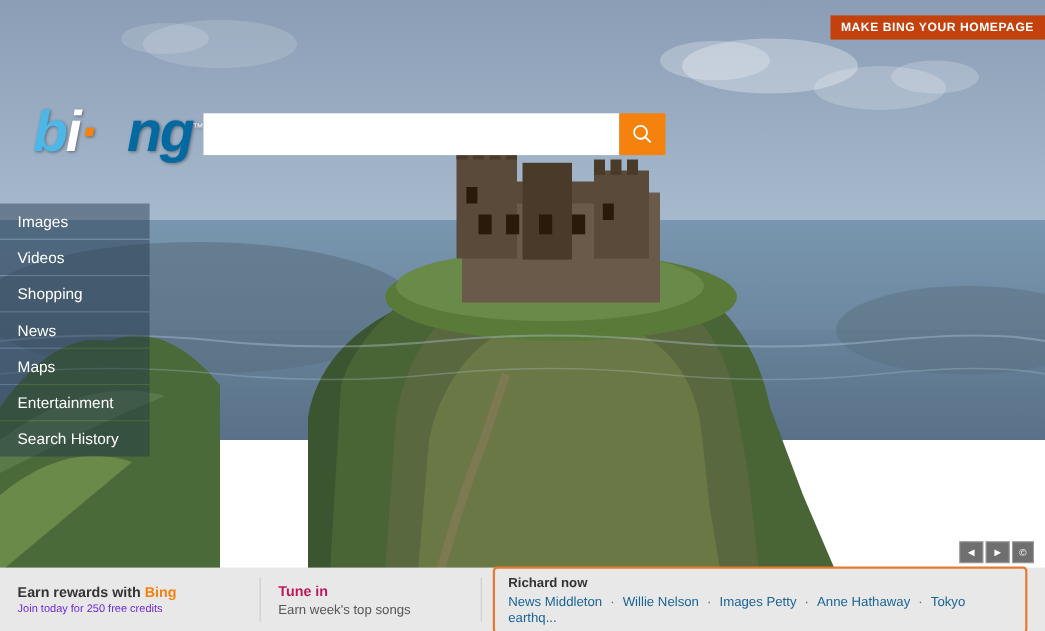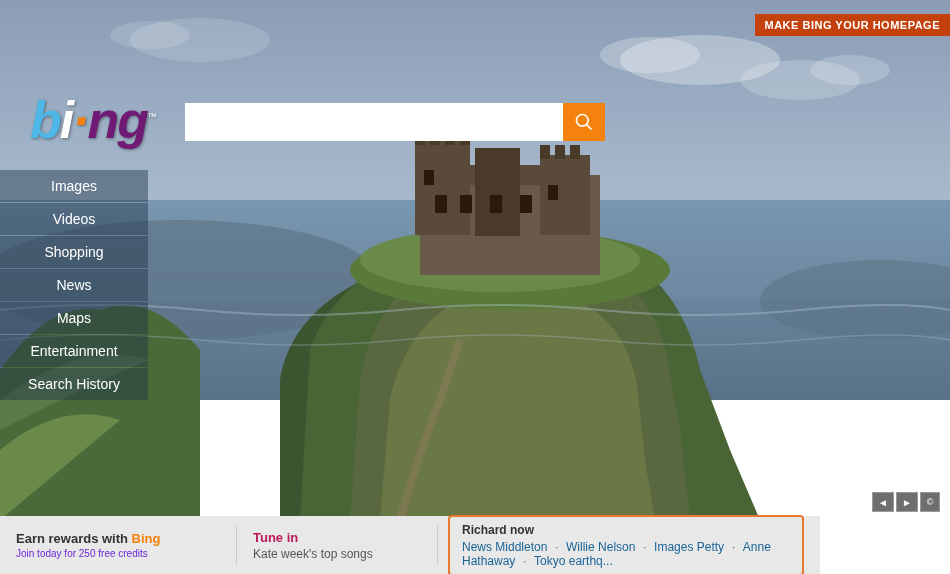--- a/index.html
+++ b/index.html
@@ -107,25 +107,24 @@
 
     .search-icon-svg {
       width: 20px;
       height: 20px;
       fill: white;
     }
 
     
     .left-nav {
       position: absolute;
-      top: 170px;
+      top: 185px;
       left: 0;
-      width: 148px;
-      z-index: 10;
-      text-align: center;
+      width: 136px;
+      z-index: 10;
     }
 
     .nav-item {
       display: block;
       padding: 8px 16px;
       color: white;
       font-size: 14px;
       text-decoration: none;
       cursor: pointer;
       background: rgba(30, 50, 70, 0.45);
@@ -166,21 +165,21 @@
       display: flex;
       align-items: center;
       justify-content: center;
     }
 
     
     .footer {
       position: absolute;
       bottom: 0;
       left: 0;
-      width: 820px;
+      width: 950px;
       height: 58px;
       background: #e8e8e8;
       z-index: 10;
       display: flex;
       align-items: center;
       padding: 0 16px;
       gap: 0;
     }
 
     .footer-section {
@@ -355,21 +354,21 @@
   <path d="M400,520 Q420,450 440,400 Q450,370 460,340" stroke="#8a7a5a" stroke-width="8" fill="none" opacity="0.6"></path>
 
   <path d="M0,310 Q100,300 200,310 Q300,320 400,310 Q500,300 600,310 Q700,320 800,310 Q900,300 950,310" stroke="rgba(180,200,220,0.4)" stroke-width="2" fill="none"></path>
   <path d="M0,340 Q100,330 200,340 Q300,350 400,340 Q500,330 600,340 Q700,350 800,340 Q900,330 950,340" stroke="rgba(180,200,220,0.3)" stroke-width="1.5" fill="none"></path>
 </svg>
 
 <div class="make-homepage-btn">MAKE BING YOUR HOMEPAGE</div>
 
 <div class="logo-area">
   <span class="bing-logo">
-    <span style="color:#4db8e8;">b</span><span style="color:white;">i</span><span style="color:#f5820d;">·</span><span style="color:#701a75;">ng</span><span class="bing-tm">™</span>
+    <span style="color:#4db8e8;">b</span><span style="color:white;">i</span><span style="color:#f5820d;">·</span><span style="color:#0369a1;margin-left:28px;">ng</span><span class="bing-tm">™</span>
   </span>
 </div>
 
 <div class="search-bar">
   <input class="search-input" type="text" placeholder="" style="">
   <button class="search-btn">
     <svg class="search-icon-svg" viewBox="0 0 24 24">
       <path d="M21.7 20.3l-5.4-5.4C17.4 13.5 18 11.8 18 10c0-4.4-3.6-8-8-8S2 5.6 2 10s3.6 8 8 8c1.8 0 3.5-.6 4.9-1.7l5.4 5.4 1.4-1.4zM4 10c0-3.3 2.7-6 6-6s6 2.7 6 6-2.7 6-6 6-6-2.7-6-6z"></path>
     </svg>
   </button>
@@ -397,21 +396,21 @@
     <span class="earn-text">
       Earn rewards with <span class="bing-orange">Bing</span>
     </span>
     <span class="join-text">Join today for 250 free credits</span>
   </div>
 
   <div class="footer-divider"></div>
 
   <div class="footer-section">
     <span class="footer-title">Tune in</span>
-    <span class="footer-subtitle">Kate week's top songs</span>
+    <span class="footer-subtitle">Earn week's top songs</span>
   </div>
 
   <div class="footer-divider"></div>
 
   <div class="popular-section">
     <span class="popular-title">Richard now</span>
     <div class="popular-items">
       <span class="popular-item">News Middleton</span><span class="dot-sep"> · </span><span class="popular-item">Willie Nelson</span><span class="dot-sep"> · </span><span class="popular-item">Images Petty</span><span class="dot-sep"> · </span><span class="popular-item">Anne Hathaway</span><span class="dot-sep"> · </span><span class="popular-item">Tokyo earthq...</span>
     </div>
   </div>

